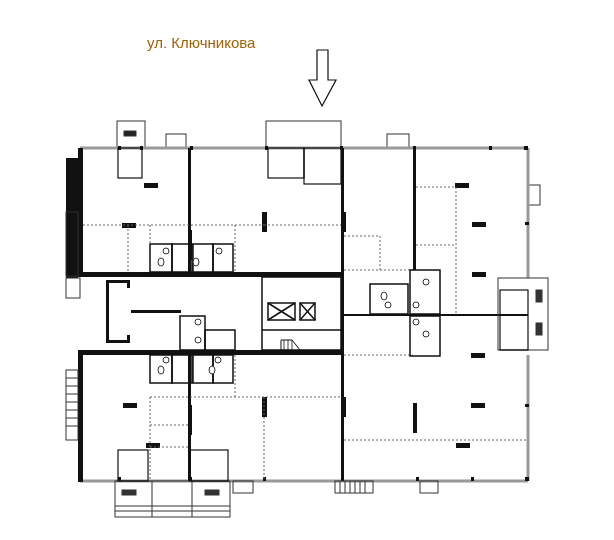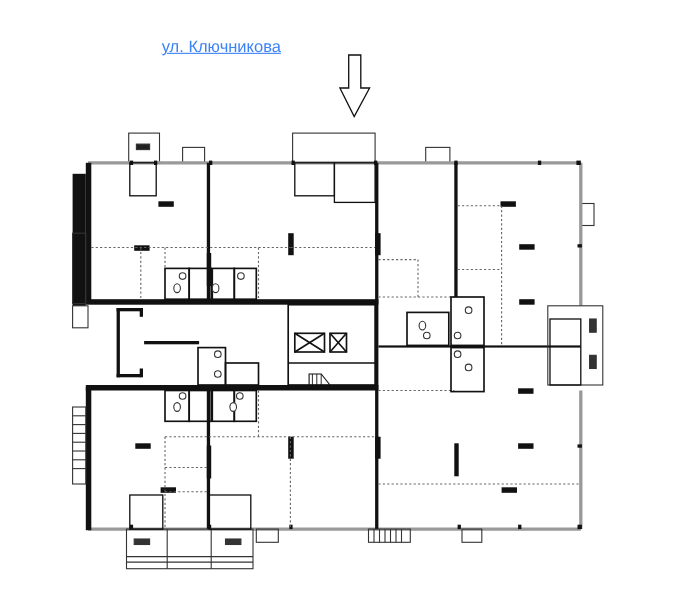--- a/index.html
+++ b/index.html
@@ -1,17 +1,17 @@
 <!DOCTYPE html>
 <html><head>
 <meta charset="utf-8">
 <style>
   html, body { margin: 0; padding: 0; background: #ffffff; }
   body { width: 614px; height: 540px; position: relative; overflow: hidden; font-family: "Liberation Sans", sans-serif; }
-  .street-label { position: absolute; left: 147px; top: 34px; font-size: 15px; color: #3b82f6; font-family: "Liberation Sans", sans-serif; text-decoration: underline; }
+  .street-label { position: absolute; left: 147px; top: 34px; font-size: 15px; color: #a16207; font-family: "Liberation Sans", sans-serif; }
   svg { position: absolute; left: 0; top: 0; }
 </style>
 </head>
 <body>
 
 <div class="street-label">ул. Ключникова</div>
 
 <svg width="614" height="540" viewBox="0 0 614 540" xmlns="http://www.w3.org/2000/svg">
 
   <g fill="#fff" stroke="#111" stroke-width="1.2">

